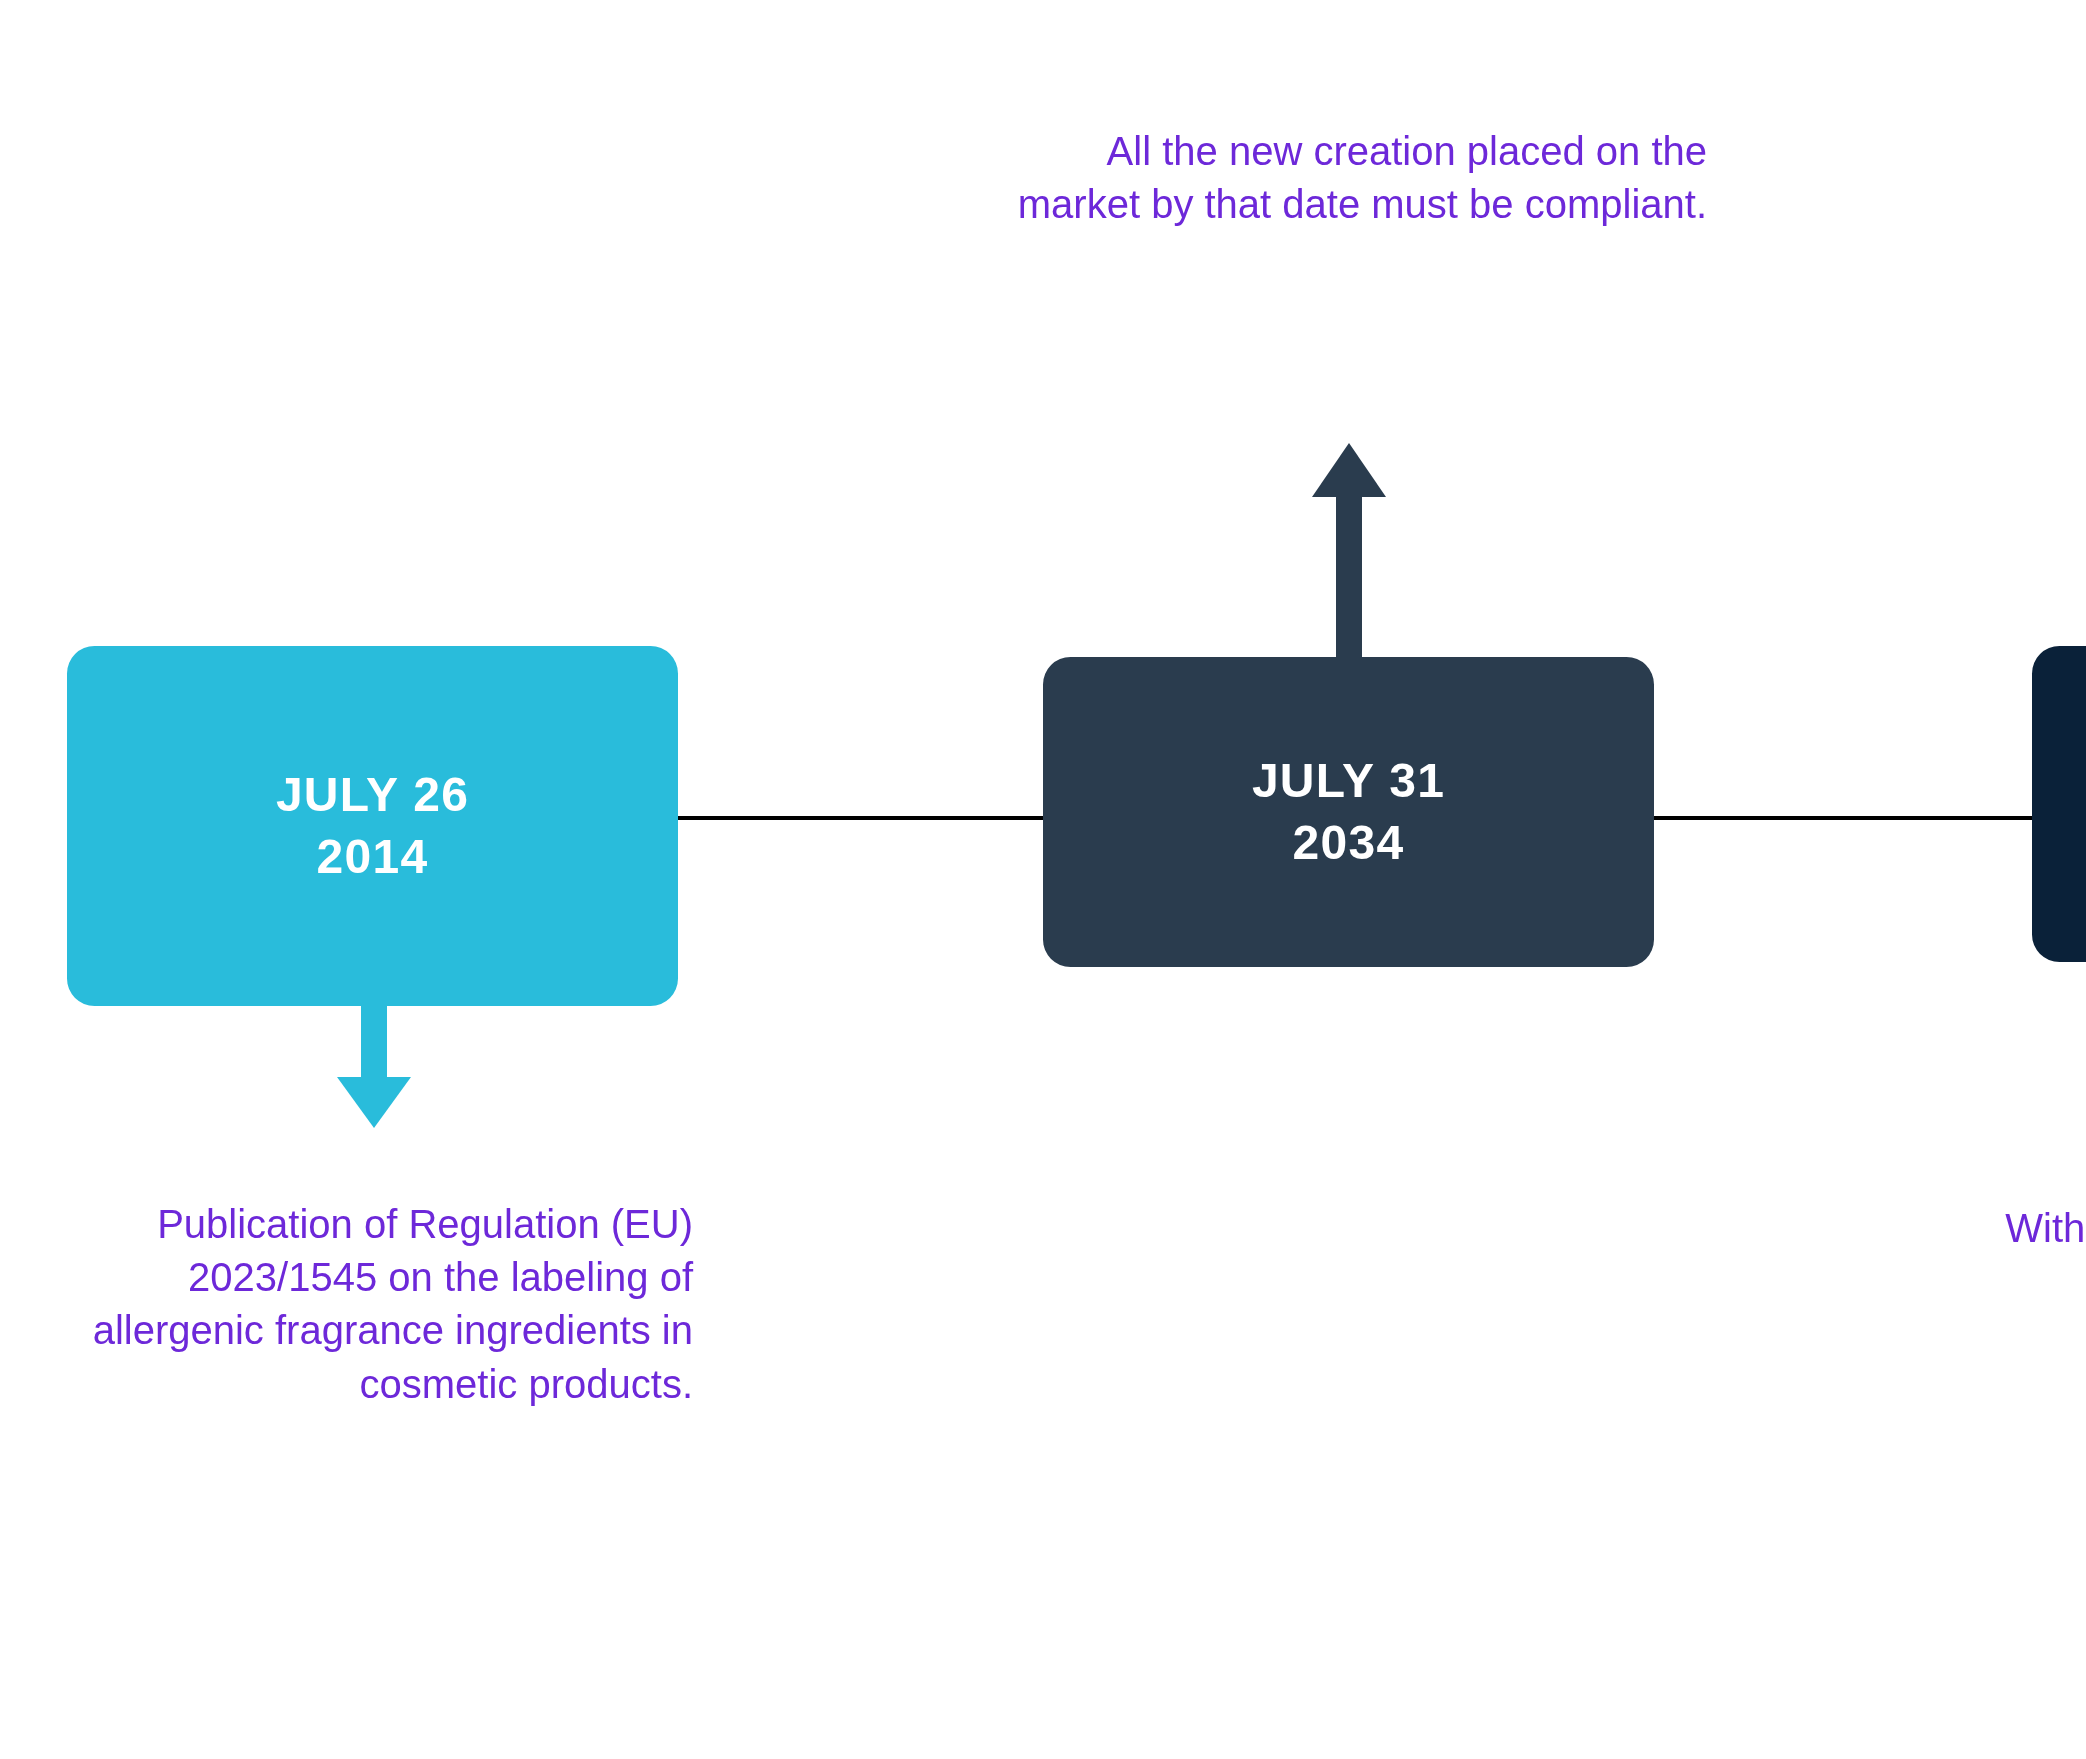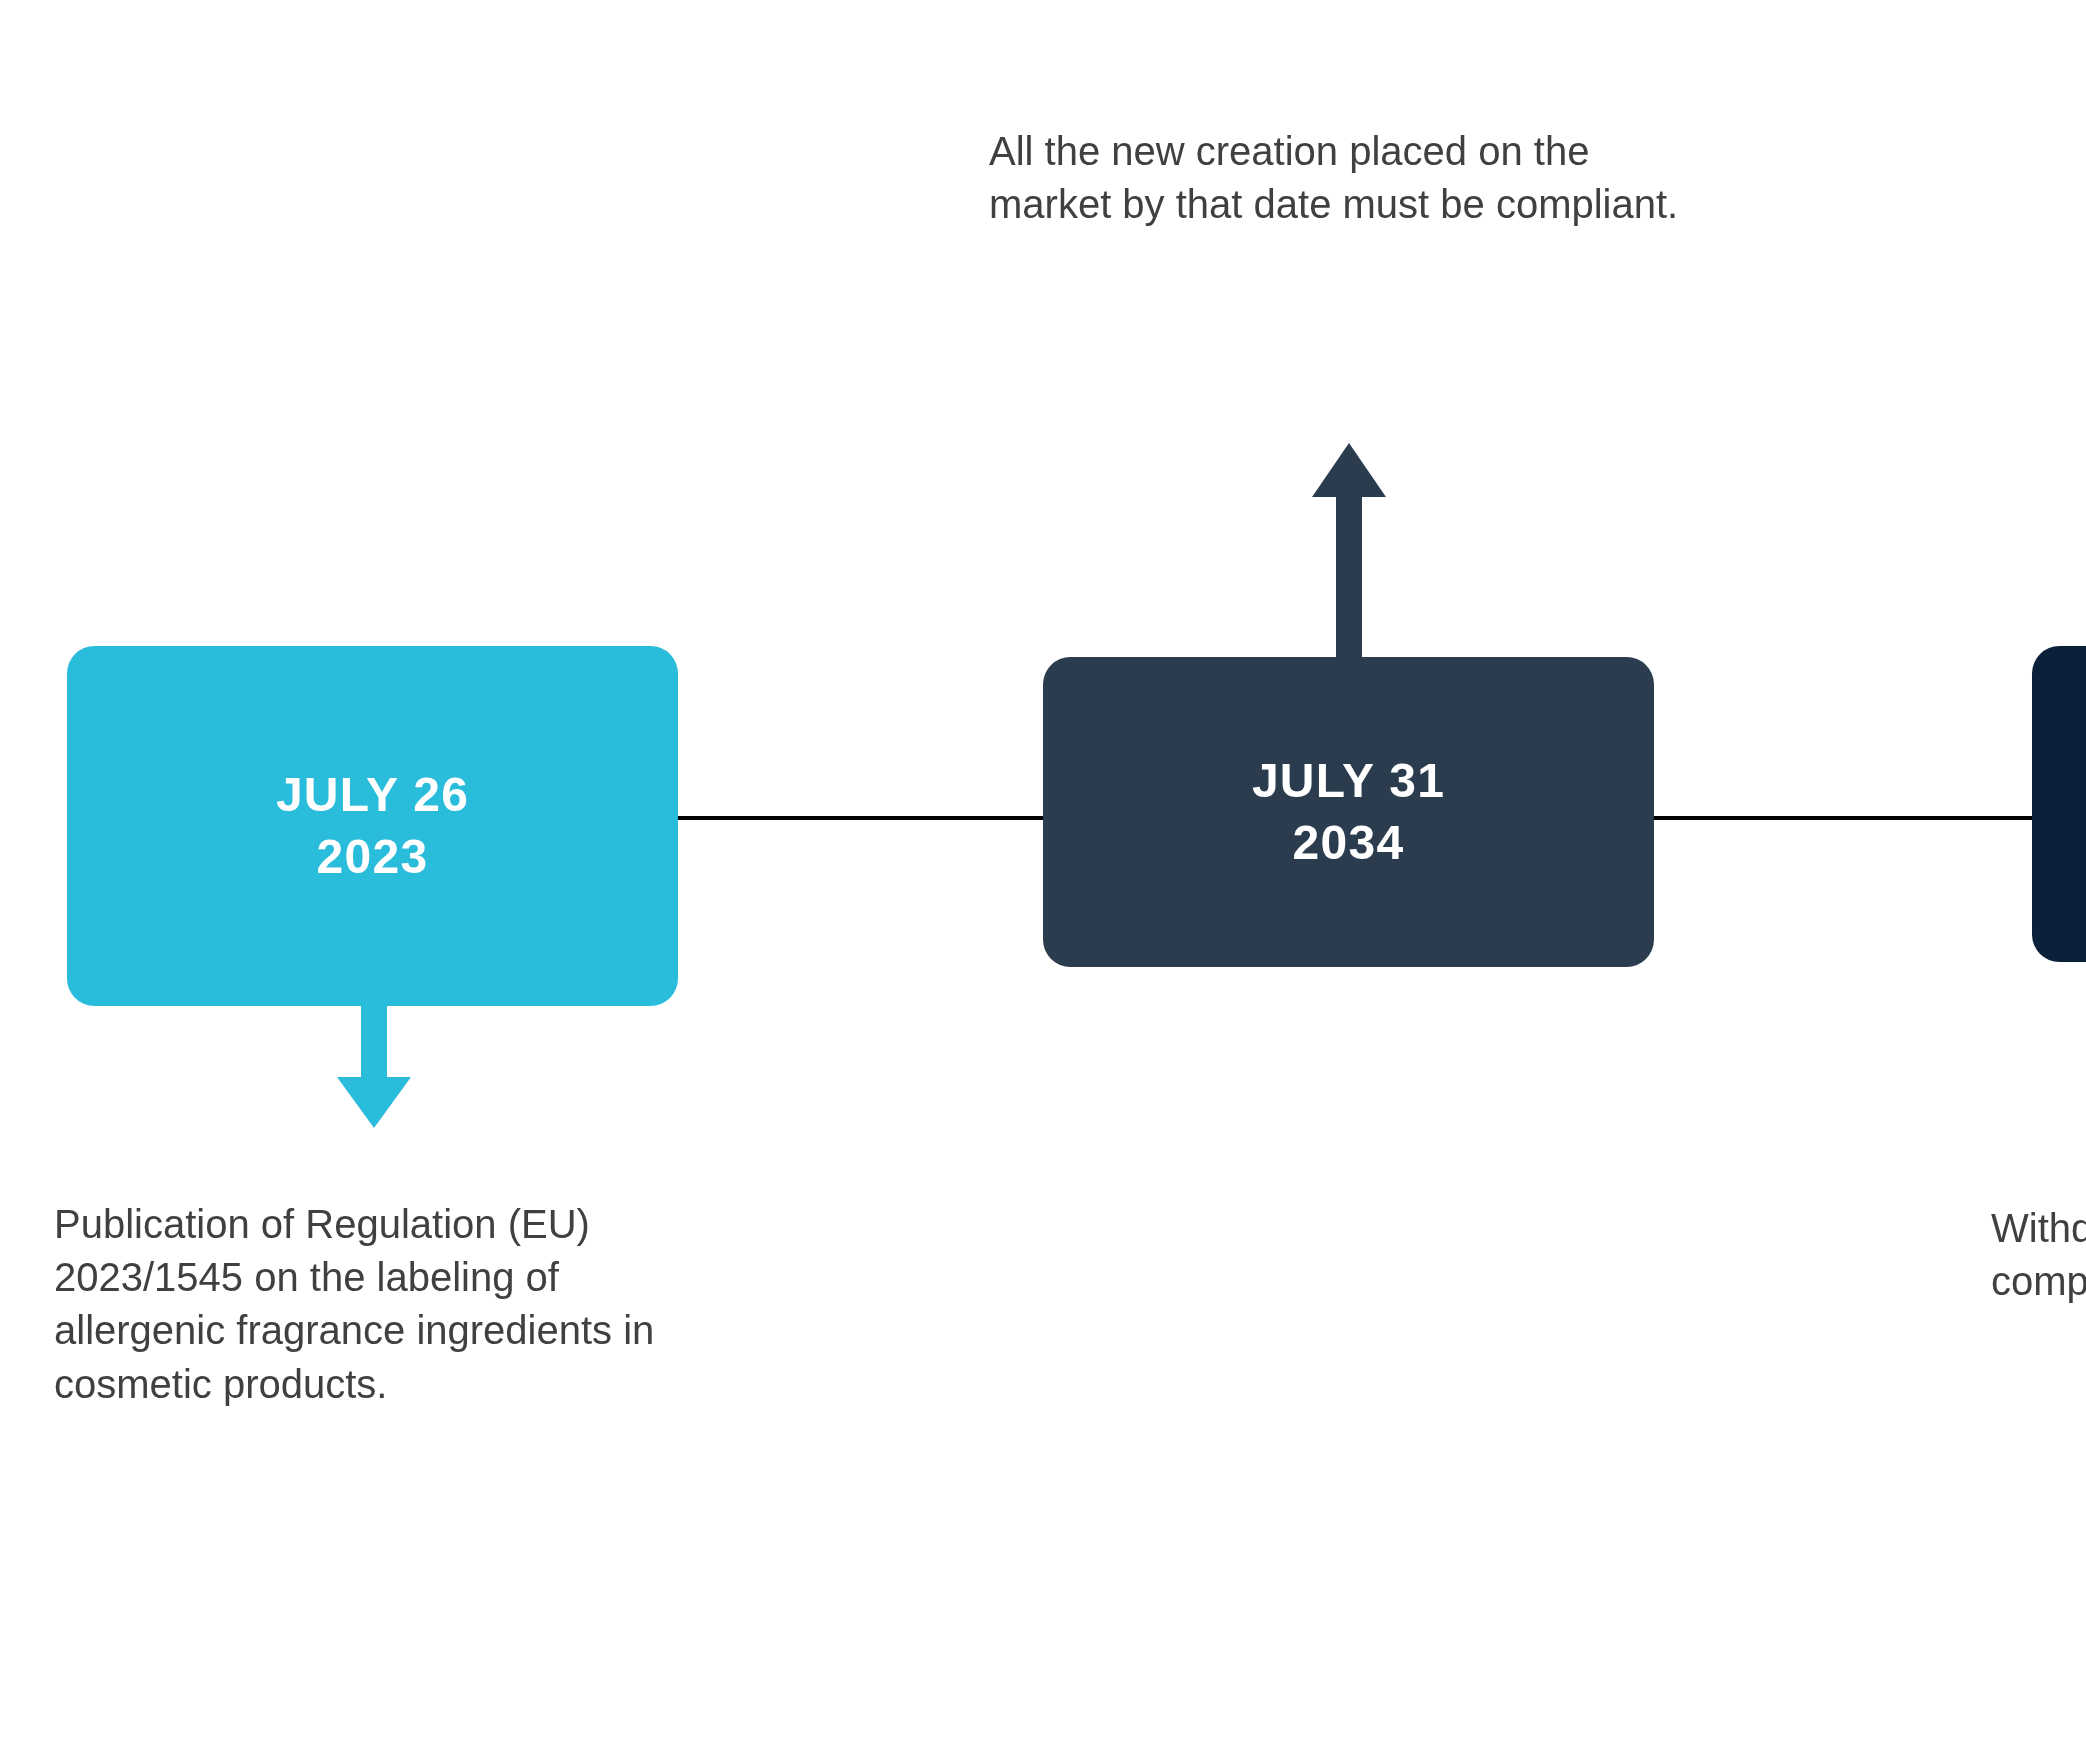--- a/index.html
+++ b/index.html
@@ -87,22 +87,22 @@
   #arrow-down-1 .head  { top: 142px; border-top: 51px solid #29bcdb; }
 
   
   #arrow-up-2 { left: 1312px; top: 443px; width: 73px; height: 219px; }
   #arrow-up-2 .head  { top: 0; border-bottom: 54px solid #2a3c4e; }
   #arrow-up-2 .shaft { top: 53px; height: 167px; background: #2a3c4e; }
 
   
   .caption {
     position: absolute;
-    color: #404040;
-    text-align: left;
+    color: #6d28d9;
+    text-align: right;
     font-size: 40px;
     line-height: 1.33;
     font-weight: 400;
   }
   #caption-top-2    { left: 989px; top: 125px;  width: 718px; }
   #caption-bottom-1 { left: 54px;  top: 1198px; width: 639px; }
   #caption-bottom-3 { left: 1991px; top: 1202px; width: 639px; }
 </style>
 </head>
 <body>
@@ -114,21 +114,21 @@
 
   <div class="caption" id="caption-top-2">All the new creation placed on the market by that date must be compliant.</div>
 
   <div class="arrow" id="arrow-up-2">
     <div class="head"></div>
     <div class="shaft"></div>
   </div>
 
   <div class="date-box" id="date-box-1">
     <span class="line">JULY 26</span>
-    <span class="line">2023</span>
+    <span class="line">2014</span>
   </div>
 
   <div class="date-box" id="date-box-2">
     <span class="line">JULY 31</span>
     <span class="line">2034</span>
   </div>
 
   <div class="date-box" id="date-box-3">
     
     

